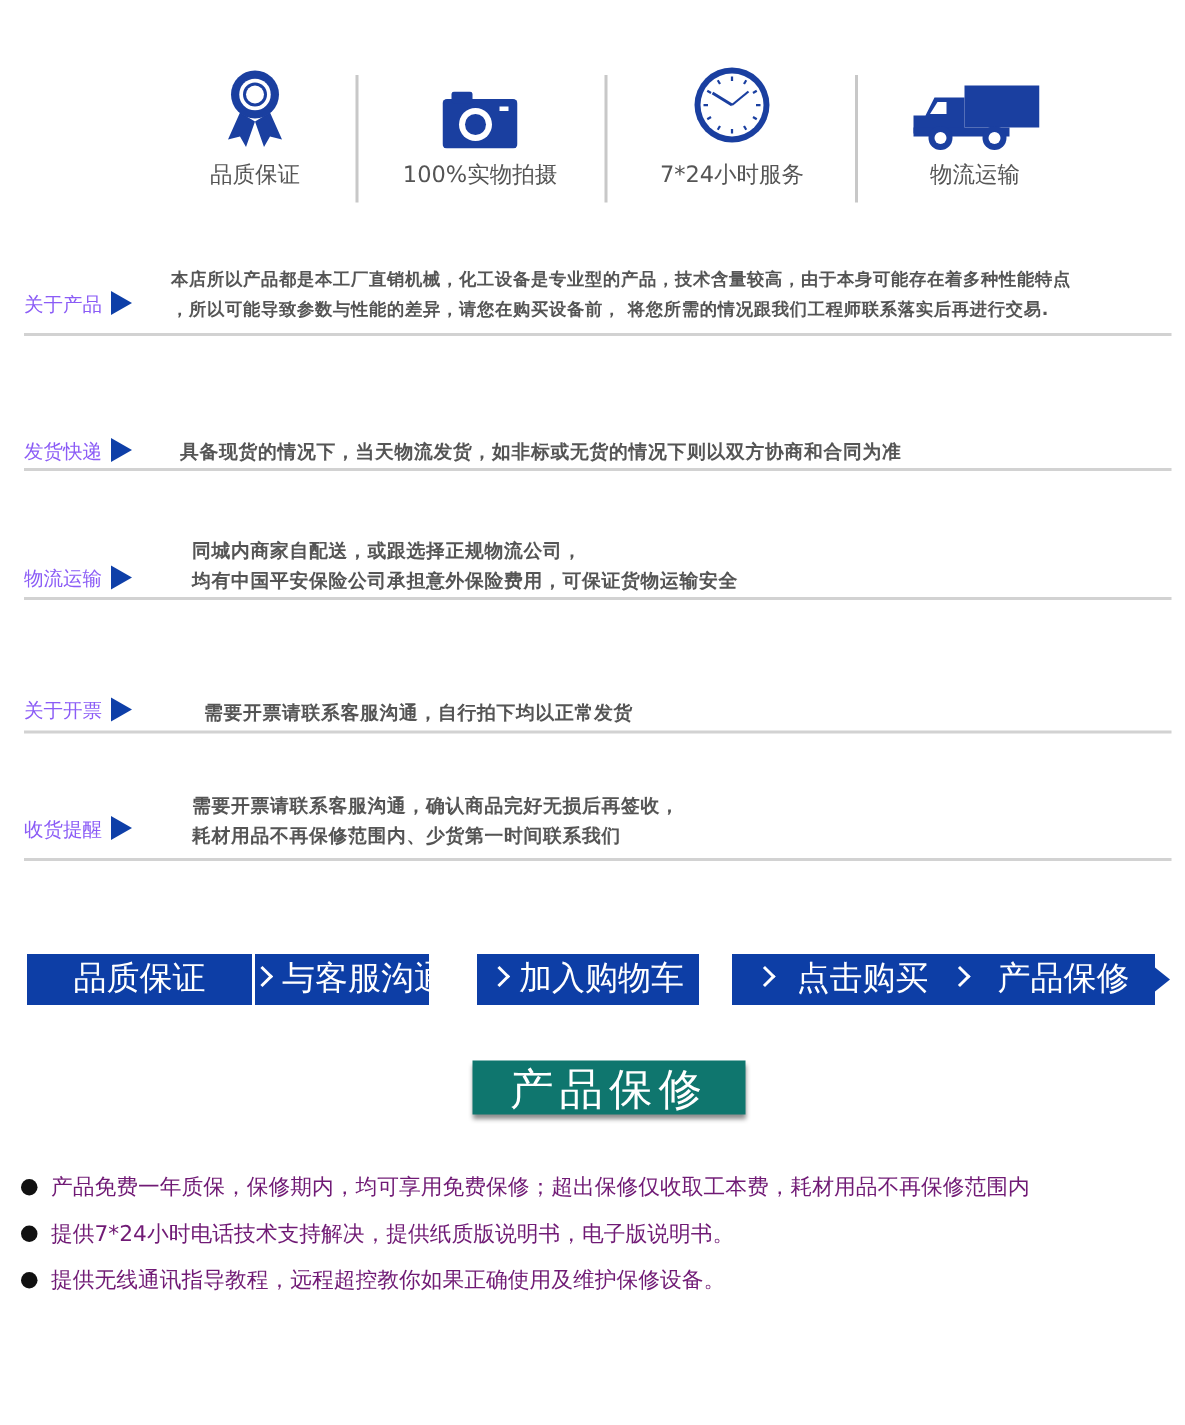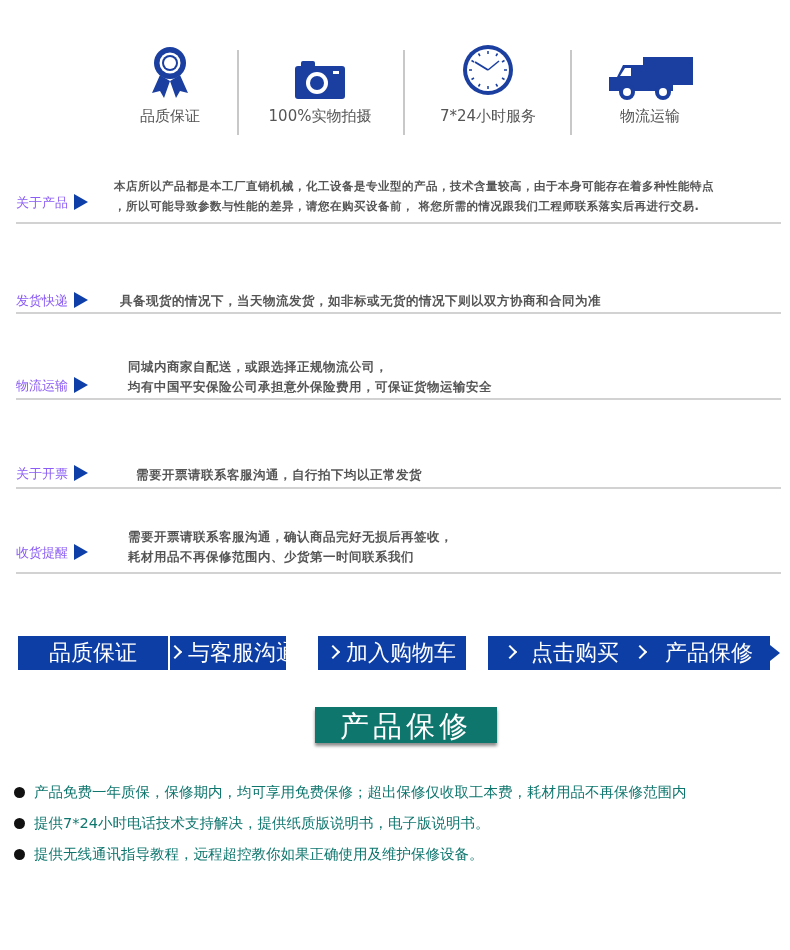--- a/index.html
+++ b/index.html
@@ -23,21 +23,21 @@
     .steps { position: absolute; left: 18px; top: 636px; height: 34px; width: 762px; }
     .step { position: absolute; top: 0; height: 34px; background: #0d3ea6; color: #fff; font-size: 22px; line-height: 34px; text-align: center; white-space: nowrap; }
     .step .chev { display: inline-block; width: 10px; height: 10px; border-top: 2px solid #fff; border-right: 2px solid #fff; transform: rotate(45deg); margin-right: 8px; vertical-align: 3px; }
     .steps-tip { position: absolute; right: 0; top: 9px; width: 0; height: 0; border-top: 8px solid transparent; border-bottom: 8px solid transparent; border-left: 10px solid #0d3ea6; }
 
     
     .warranty-title { position: absolute; left: 315px; top: 707px; width: 182px; height: 36px; background: #0f766e; color: #fff; font-size: 29px; letter-spacing: 4px; text-align: center; line-height: 38px; box-shadow: 0 3px 3px rgba(0,0,0,0.45); }
 
     
     .bullets { position: absolute; left: 14px; top: 780px; width: 770px; }
-    .bullet { position: relative; height: 31px; font-size: 14.5px; color: #0f766e; line-height: 24px; white-space: nowrap; }
+    .bullet { position: relative; height: 31px; font-size: 14.5px; color: #701a75; line-height: 24px; white-space: nowrap; }
     .bullet .dot { display: inline-block; width: 11px; height: 11px; border-radius: 50%; background: #111; margin-right: 9px; vertical-align: -1px; }
   </style>
 </head>
 <body>
 
 <div class="features">
   <div class="feature" style="left:0px;">
     <span class="icon">
       <svg width="40" height="55" viewBox="0 0 40 55">
         <path d="M10 30 L2 48 L10 46 L14 53 L20 36 Z" fill="#1a3fa0"></path>

